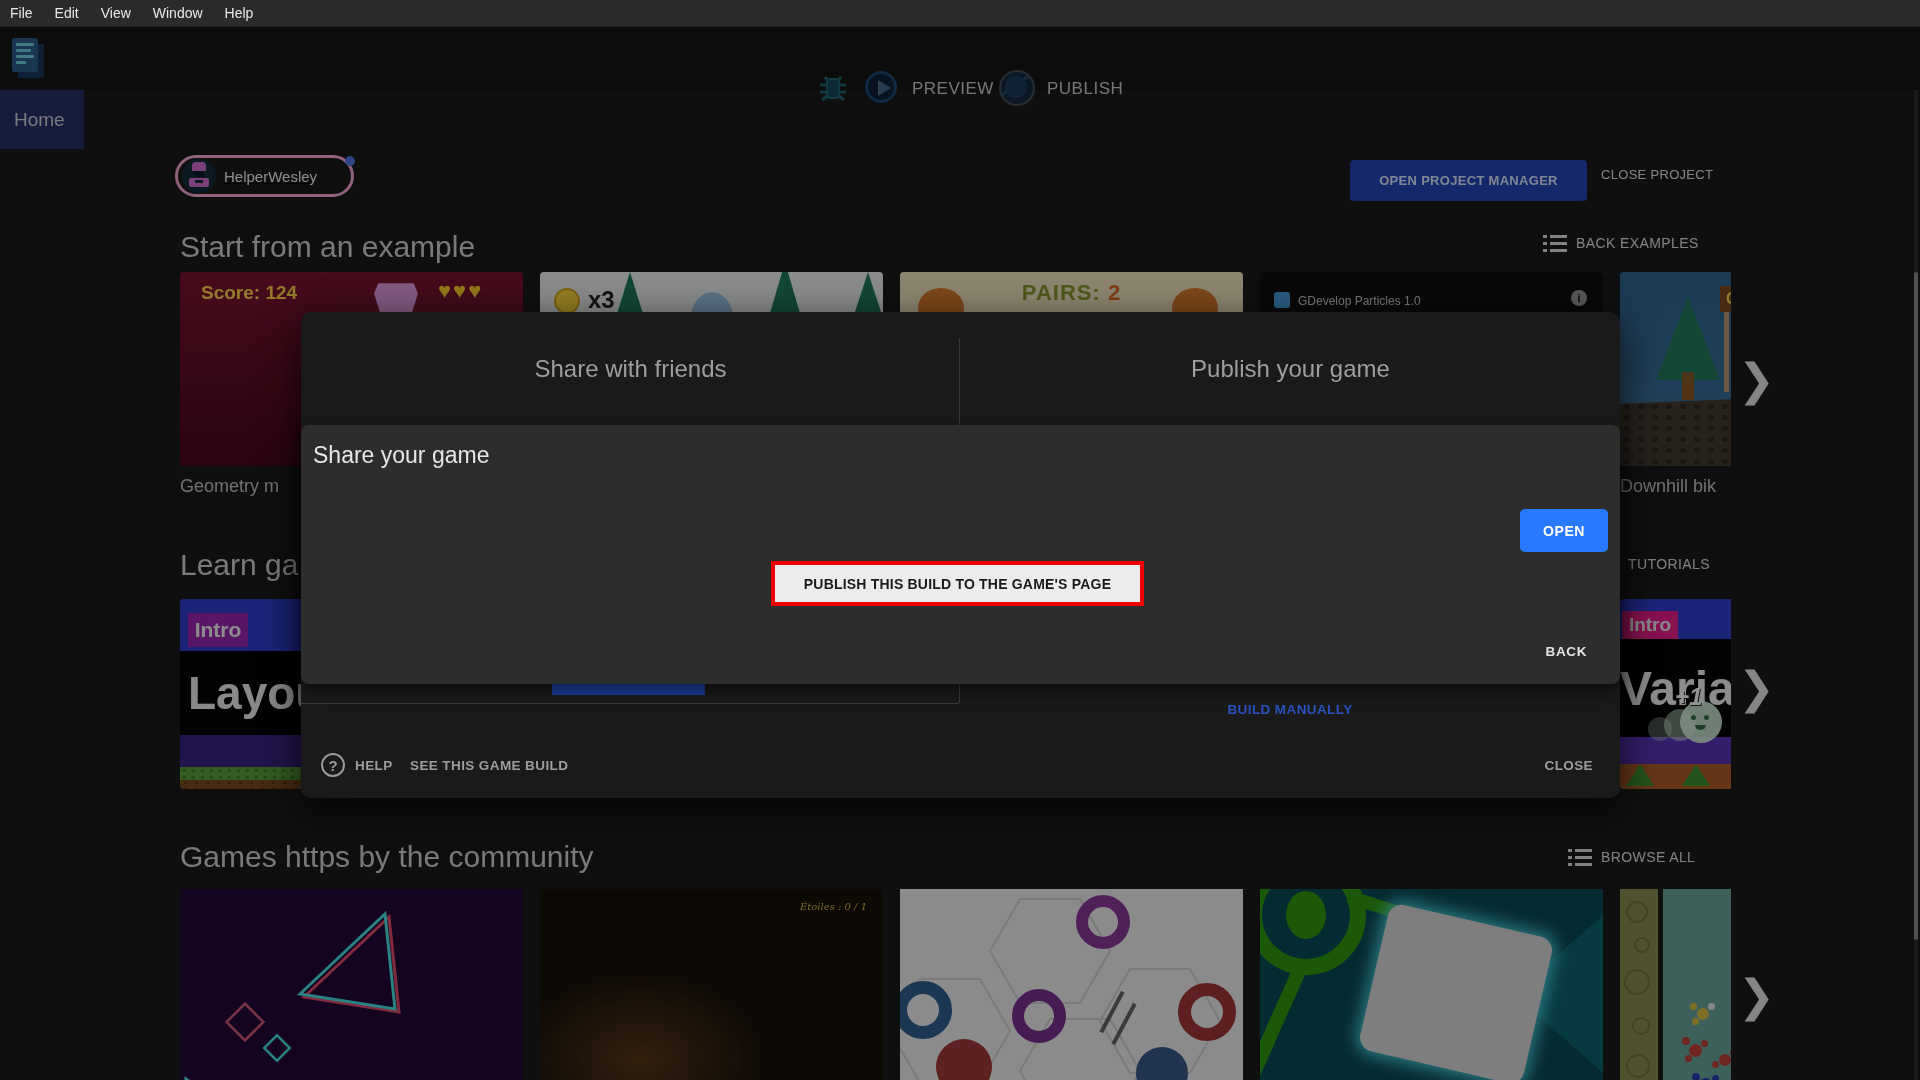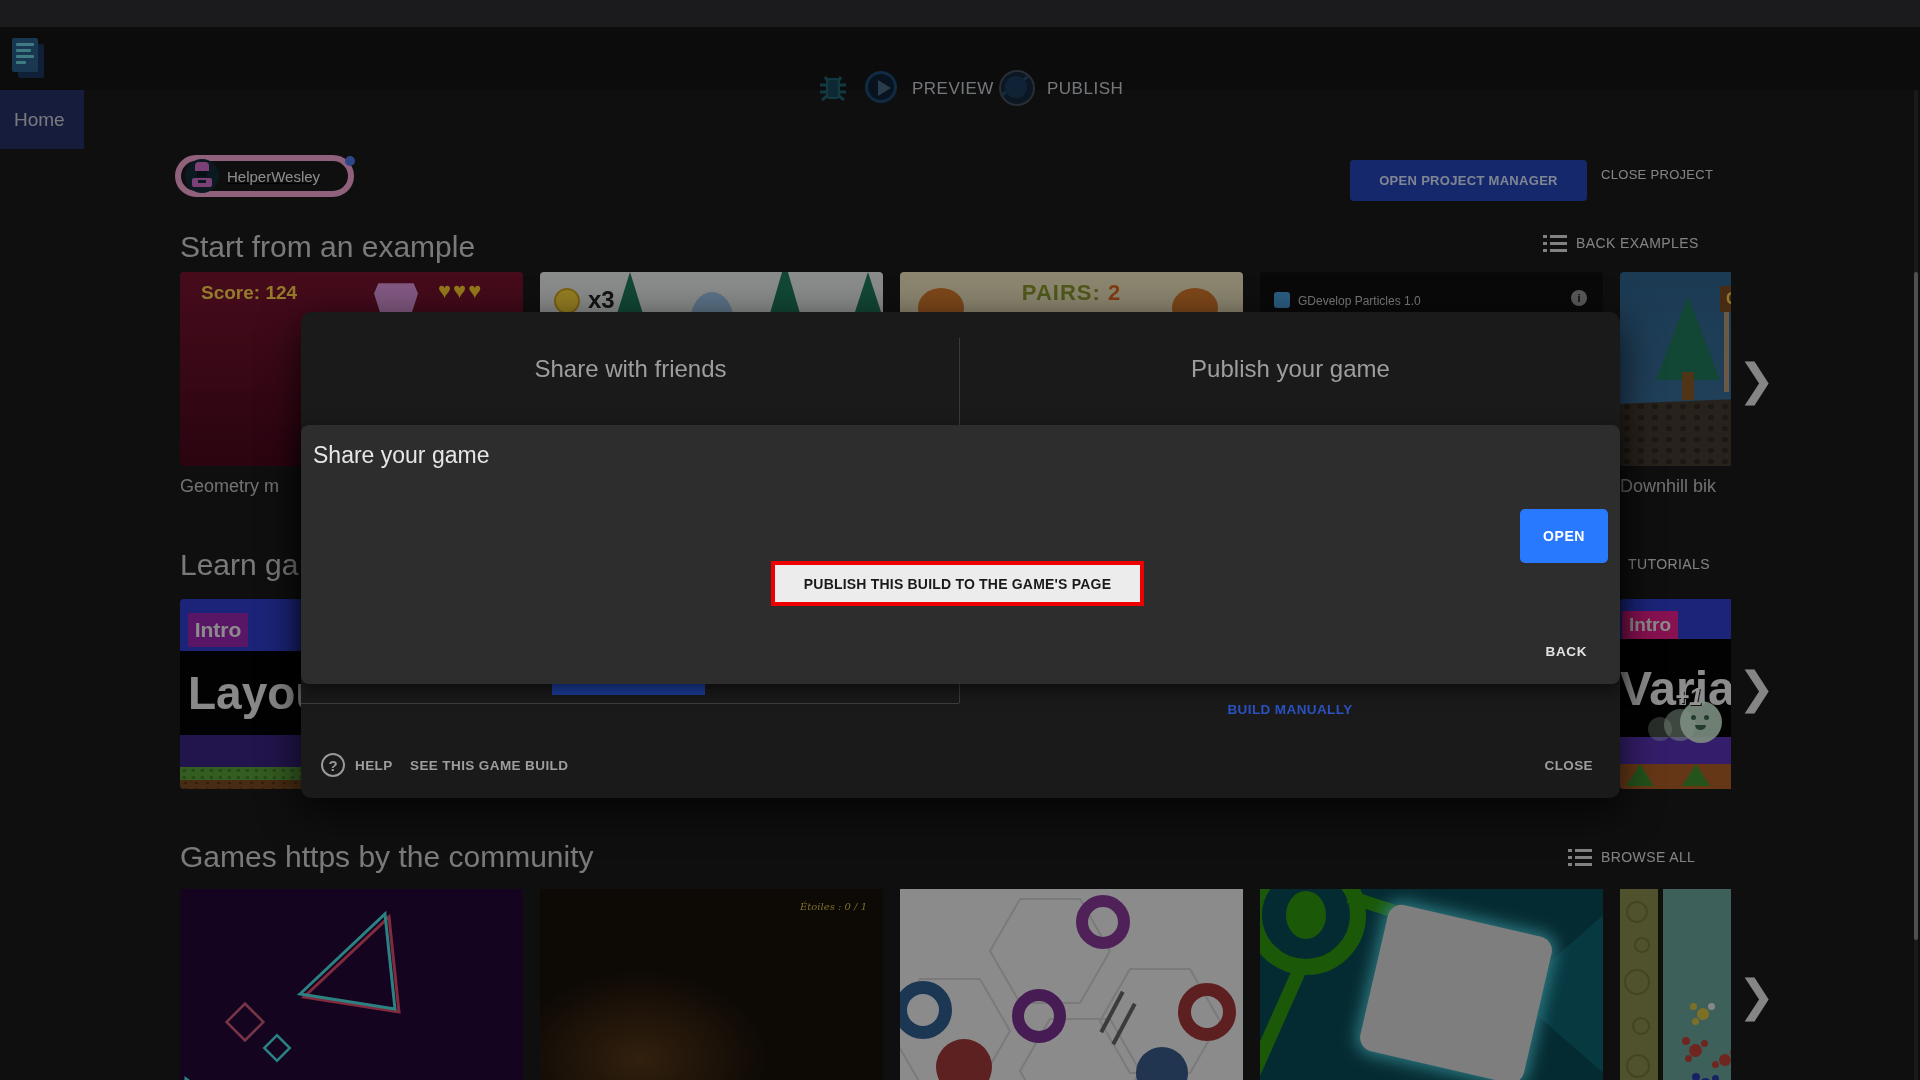--- a/index.html
+++ b/index.html
@@ -19,21 +19,21 @@
   .tool-label{color:#c9ced3;font-size:17px;letter-spacing:.5px;}
   #home-tab{left:0;top:90px;width:84px;height:59px;background:#273168;display:flex;align-items:center;}
   #home-tab span{color:#cfd2da;font-size:19px;padding-left:14px;}
 
   
   .page-back{left:18px;top:44px;width:26px;height:34px;background:#1d3a5f;border-radius:2px;}
   .page-front{left:12px;top:38px;width:26px;height:34px;background:#2c5f8a;border-radius:2px;}
   .page-front i{position:absolute;left:4px;height:3px;background:#6fd2e0;border-radius:1px;}
 
   
-  #user-chip{left:175px;top:155px;width:179px;height:42px;border:6px solid #f9a8d4;border-radius:21px;
+  #user-chip{left:175px;top:155px;width:179px;height:42px;border:3px solid #f9a8d4;border-radius:21px;
              display:flex;align-items:center;box-sizing:border-box;text-decoration:underline;}
   #avatar{position:relative;width:34px;height:34px;margin-left:4px;border-radius:50%;background:#142c3a;overflow:hidden;}
   #avatar .hat{position:absolute;left:10px;top:3px;width:14px;height:9px;background:#d66fd0;border-radius:4px 4px 0 0;}
   #avatar .face{position:absolute;left:12px;top:12px;width:10px;height:6px;background:#0d1d28;}
   #avatar .body{position:absolute;left:7px;top:19px;width:20px;height:9px;background:#d66fd0;border-radius:2px;}
   #avatar .belt{position:absolute;left:13px;top:21px;width:8px;height:3px;background:#142c3a;}
   #chip-dot{left:345px;top:156px;width:10px;height:10px;border-radius:50%;background:#4d79e8;}
   #user-chip span{color:#f2f2f2;font-size:15px;margin-left:8px;}
 
   
@@ -157,21 +157,21 @@
   
   #panel{left:301px;top:425px;width:1319px;height:259px;background:#2d2d2d;border-radius:8px;z-index:30;
          box-shadow:0 6px 18px rgba(0,0,0,.55);}
   #panel-title{position:absolute;left:12px;top:17px;color:#e6e6e6;font-size:23px;}
   #url-field{position:absolute;left:15px;top:78px;width:1194px;height:53px;background:#414141;
              border-radius:6px 6px 0 0;border-bottom:2px solid #dedede;box-sizing:border-box;}
   #url-text{position:absolute;left:14px;top:16px;color:#dcdcdc;font-size:17px;}
   #copy-btn{position:absolute;left:1144px;top:11px;width:34px;height:32px;}
   #copy-btn .r1{position:absolute;left:2px;top:0;width:16px;height:20px;border:2.5px solid #e0e0e0;border-radius:3px;}
   #copy-btn .r2{position:absolute;left:9px;top:7px;width:16px;height:20px;border:2.5px solid #e0e0e0;border-radius:3px;background:#414141;}
-  #open-btn{position:absolute;left:1219px;top:84px;width:88px;height:54px;background:#2979ff;border-radius:5px;
+  #open-btn{position:absolute;left:1219px;top:84px;width:88px;height:43px;background:#2979ff;border-radius:5px;
             color:#fff;font-size:14px;font-weight:bold;letter-spacing:.6px;display:flex;align-items:center;justify-content:center;}
   #red-box{position:absolute;left:470px;top:136px;width:373px;height:45px;border:4px solid #ef0000;box-sizing:border-box;background:#ececec;
            display:flex;align-items:center;justify-content:center;}
   #publish-build-btn{color:#1a1a1a;font-size:14px;font-weight:600;letter-spacing:.2px;}
   #back-btn{position:absolute;right:33px;top:219px;color:#e2e2e2;font-size:13.5px;font-weight:bold;letter-spacing:.6px;}
 </style>
 </head>
 <body>
 
 <div id="stage">
@@ -436,14 +436,21 @@
 
   <div id="panel" class="abs">
     <div id="panel-title">Share your game</div>
     <div id="open-btn">OPEN</div>
     <div id="red-box">
       <div id="publish-build-btn">PUBLISH THIS BUILD TO THE GAME'S PAGE</div>
     </div>
     <div id="back-btn">BACK</div>
   </div>
 
+  <div id="menubar" class="abs">
+    <span>File</span>
+    <span>Edit</span>
+    <span>View</span>
+    <span>Window</span>
+    <span>Help</span>
+  </div>
 
 </div>
 
 </body></html>

